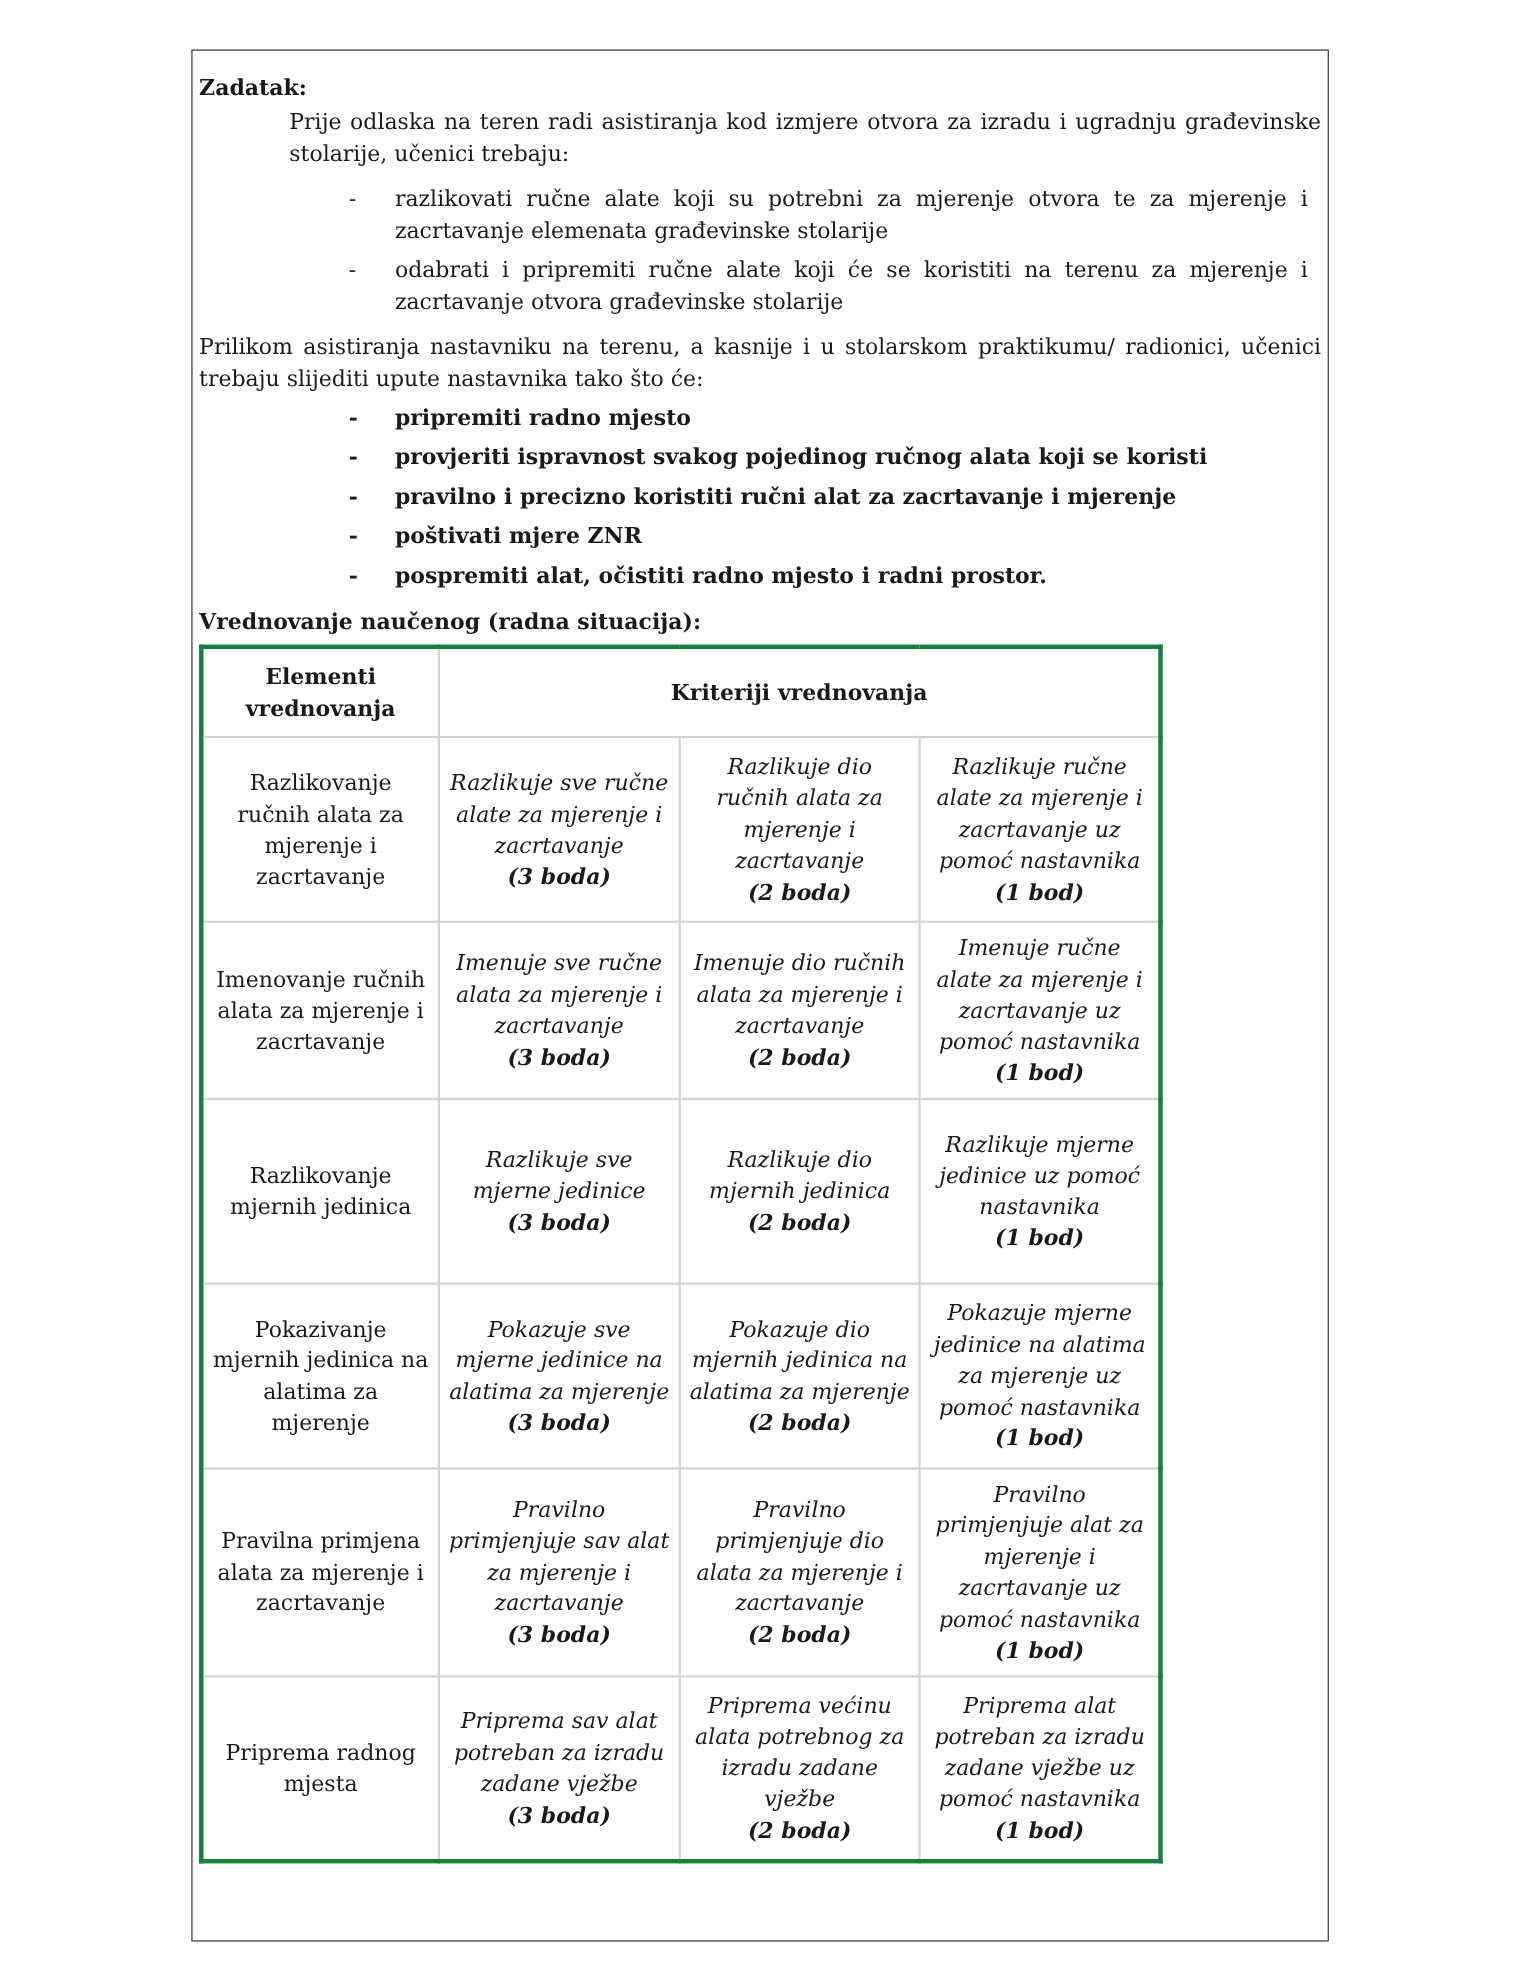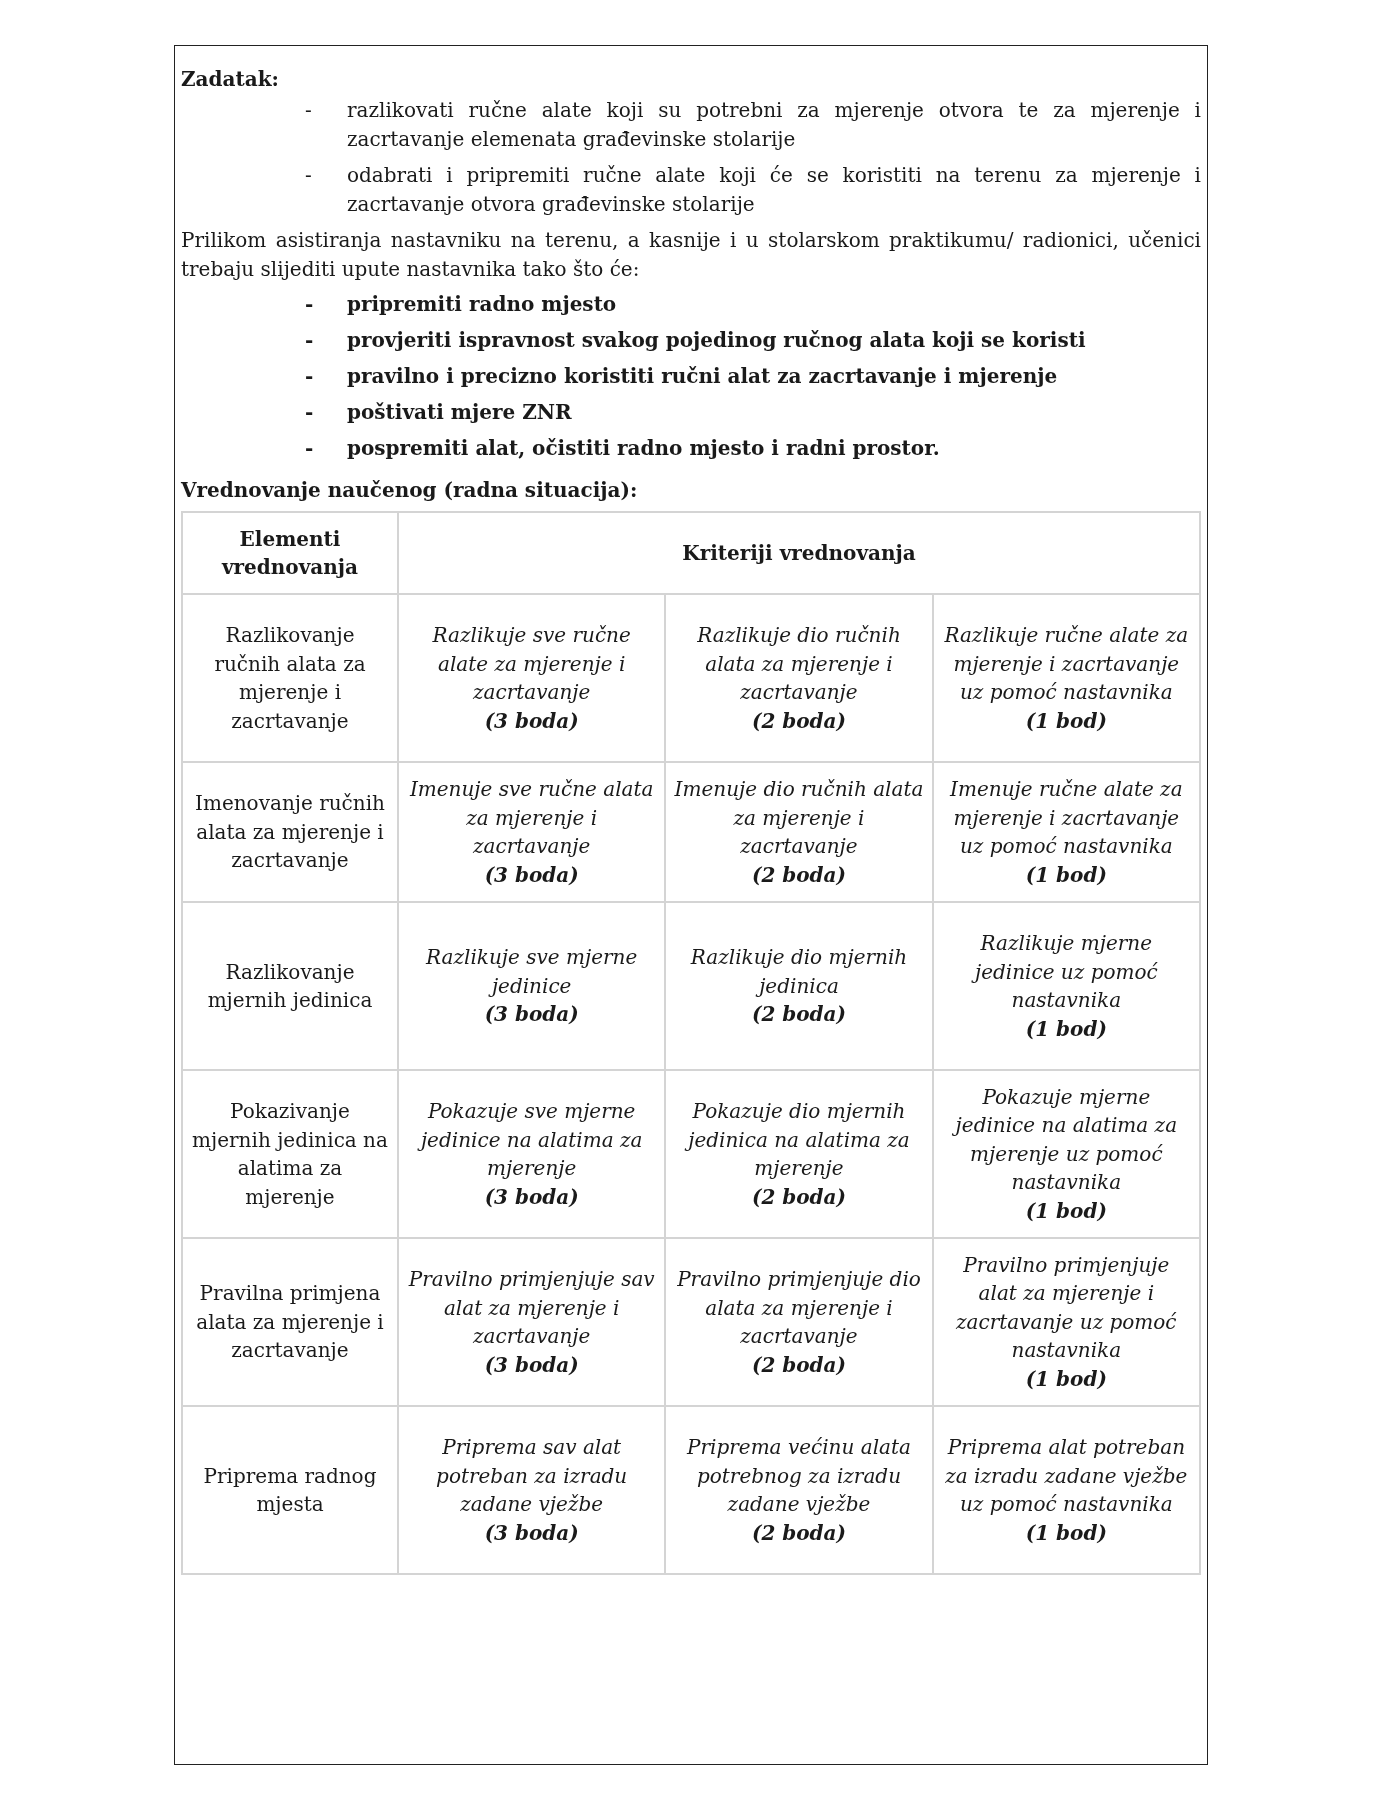--- a/index.html
+++ b/index.html
@@ -4,26 +4,26 @@
   <style>
     html, body { margin: 0; padding: 0; background: #ffffff; }
     body { width: 1386px; height: 1797px; position: relative; font-family: "DejaVu Serif", "Liberation Serif", serif; color: #1a1a1a; }
     .frame {
       position: absolute; left: 174px; top: 45px; width: 1034px; height: 1720px;
       border: 1.5px solid #222; box-sizing: border-box; padding: 10px 6px 0 6px;
     }
     .heading { font-weight: bold; font-size: 20px; line-height: 30px; margin: 8px 0 2px 0; }
     .para { font-size: 20px; line-height: 29px; text-align: justify; }
     .indent-para { padding-left: 82px; }
-    ul.dash { list-style: none; margin: 0; padding: 0 0 0 124px; }
+    ul.dash { list-style: none; margin: 12px; padding: 0 0 0 124px; }
     ul.dash li { position: relative; padding-left: 42px; font-size: 20px; line-height: 29px; text-align: justify; margin-bottom: 7px; }
     ul.dash li::before { content: "-"; position: absolute; left: 0; top: 0; }
     table.rubric {
-      border-collapse: collapse; width: 1020px; margin-top: 6px; table-layout: fixed;
-      border: 2px solid #15803d;
+      border-collapse: collapse; width: 876px; margin-top: 6px; table-layout: fixed;
+      border: 4px solid #15803d;
     }
     table.rubric td, table.rubric th {
       border: 2px solid #d4d4d4; text-align: center; vertical-align: middle;
       font-size: 20px; line-height: 28.5px; padding: 8px 8px;
     }
     table.rubric th { font-weight: bold; }
     .col-el { width: 216px; }
     .head-row { height: 82px; }
     .crit { font-style: italic; }
     .pts { font-weight: bold; font-style: italic; display: block; }
@@ -32,20 +32,21 @@
     .row-h3 { height: 168px; }
     .row-h4 { height: 168px; }
     .row-h5 { height: 168px; }
     .row-h6 { height: 168px; }
   </style>
 </head>
 <body>
 
 <div class="frame">
   <div class="heading">Zadatak:</div>
+  <div class="para indent-para">Prije odlaska na teren radi asistiranja kod izmjere otvora za izradu i ugradnju građevinske stolarije, učenici trebaju:</div>
   <ul class="dash">
     <li>razlikovati ručne alate koji su potrebni za mjerenje otvora te za mjerenje i zacrtavanje elemenata građevinske stolarije</li>
     <li>odabrati i pripremiti ručne alate koji će se koristiti na terenu za mjerenje i zacrtavanje otvora građevinske stolarije</li>
   </ul>
   <div class="para">Prilikom asistiranja nastavniku na terenu, a kasnije i u stolarskom praktikumu/ radionici, učenici trebaju slijediti upute nastavnika tako što će:</div>
   <ul class="dash" style="margin-top:6px;font-weight:bold;">
     <li>pripremiti radno mjesto</li>
     <li>provjeriti ispravnost svakog pojedinog ručnog alata koji se koristi</li>
     <li>pravilno i precizno koristiti ručni alat za zacrtavanje i mjerenje</li>
     <li>poštivati mjere ZNR</li>

